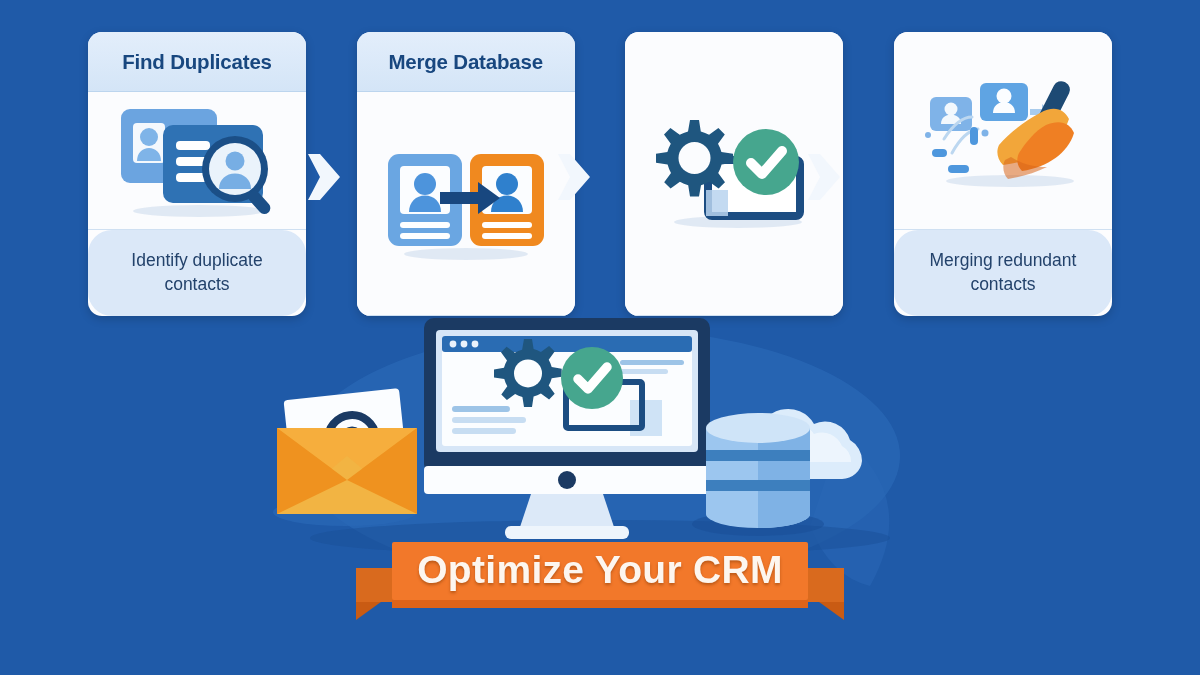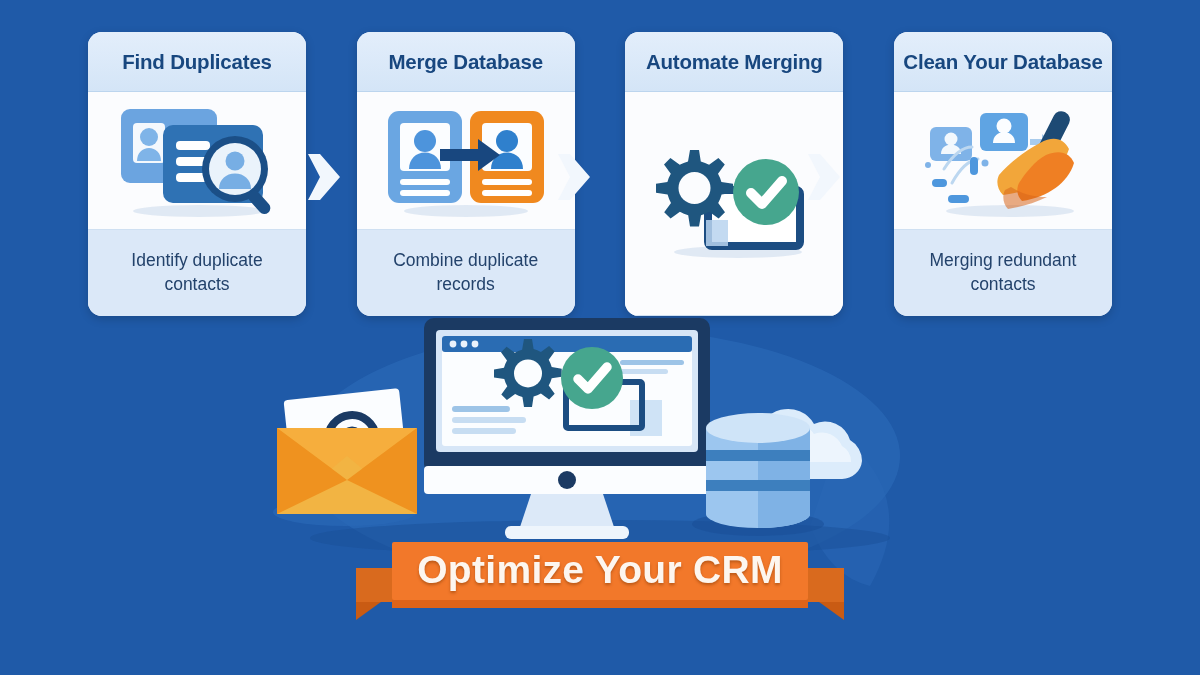--- a/index.html
+++ b/index.html
@@ -35,21 +35,21 @@
   }
   .card-body{
     flex:1 1 auto;background:#fbfcfe;
     display:flex;align-items:center;justify-content:center;
     border-bottom:1px solid #cfe0f2;position:relative;overflow:hidden;
   }
   .card-foot{
     height:86px;flex:0 0 86px;
     background:#dbe8f8;
     display:flex;align-items:center;justify-content:center;
-    padding:16px 12px;box-sizing:border-box;text-align:center;
+    padding:16px 12px;box-sizing:border-box;text-align:center;border-radius:24px;
   }
   .card-foot span{
     color:#23426b;font-size:17.5px;line-height:1.35;
   }
 
   
   .arrow{
     position:absolute;top:152px;width:34px;height:50px;
     pointer-events:none;
   }
@@ -117,47 +117,38 @@
           <rect x="18" y="91" width="50" height="6" rx="3" fill="#ffffff"></rect>
           <rect x="88" y="12" width="74" height="92" rx="11" fill="#f0891f"></rect>
           <rect x="100" y="24" width="50" height="48" rx="4" fill="#fbfdff"></rect>
           <circle cx="125" cy="42" r="11" fill="#2f80cd"></circle>
           <path d="M109 70c0-10 7-16.5 16-16.5S141 60 141 70z" fill="#2f80cd"></path>
           <rect x="100" y="80" width="50" height="6" rx="3" fill="#ffffff"></rect>
           <rect x="100" y="91" width="50" height="6" rx="3" fill="#ffffff"></rect>
           <path d="M58 50h38v-10l22 16-22 16v-10H58z" fill="#18477f"></path>
         </svg>
       </div>
-      <div class="card-foot">
-        <span>Combine duplicate records</span>
-      </div>
-    </div>
-
-    <div class="card">
-      <div class="card-head">
-        <span>Automate Merging</span>
-      </div>
+    </div>
+
+    <div class="card">
       <div class="card-body">
         <svg width="176" height="124" viewBox="0 0 176 124">
           <ellipse cx="92" cy="110" rx="64" ry="6" fill="#cfdced" opacity=".6"></ellipse>
           <rect x="62" y="48" width="92" height="56" rx="4" fill="none" stroke="#1c4d82" stroke-width="8"></rect>
           <rect x="66" y="52" width="84" height="48" fill="#ffffff"></rect>
           <rect x="60" y="78" width="22" height="26" fill="#b8d4ef" opacity=".85"></rect>
           <path d="M44 8l9 0 1.8 11.4a33 33 0 0 1 8.3 3.4l9.3-6.8 6.4 6.4-6.8 9.3a33 33 0 0 1 3.4 8.3L87 41.8v9L75.6 52.6a33 33 0 0 1-3.4 8.3l6.8 9.3-6.4 6.4-9.3-6.8a33 33 0 0 1-8.3 3.4L53 84.5h-9L42.2 73.2a33 33 0 0 1-8.3-3.4l-9.3 6.8-6.4-6.4 6.8-9.3a33 33 0 0 1-3.4-8.3L10 50.8v-9l11.4-1.8a33 33 0 0 1 3.4-8.3l-6.8-9.3 6.4-6.4 9.3 6.8a33 33 0 0 1 8.3-3.4z" fill="#1f567f"></path>
           <circle cx="48.5" cy="46" r="16" fill="#fbfcfe"></circle>
           <circle cx="120" cy="50" r="33" fill="#46a68e"></circle>
           <path d="M105 51l11 11 20-23" fill="none" stroke="#ffffff" stroke-width="10" stroke-linecap="round" stroke-linejoin="round"></path>
         </svg>
       </div>
     </div>
 
     <div class="card">
-      <div class="card-head">
-        <span>Clean Your Database</span>
-      </div>
       <div class="card-body">
         <svg width="186" height="124" viewBox="0 0 186 124">
           <ellipse cx="100" cy="112" rx="64" ry="6" fill="#cfdced" opacity=".6"></ellipse>
           <rect x="20" y="28" width="42" height="34" rx="6" fill="#7fb3e8"></rect>
           <circle cx="41" cy="40" r="6.5" fill="#f2f8fd"></circle>
           <path d="M31 55c0-6 4.5-9.5 10-9.5S51 49 51 55z" fill="#f2f8fd"></path>
           <rect x="70" y="14" width="48" height="38" rx="6" fill="#5fa4e3"></rect>
           <circle cx="94" cy="27" r="7.5" fill="#fbfdff"></circle>
           <path d="M83 44c0-7 5-11 11-11s11 4 11 11z" fill="#fbfdff"></path>
           <path d="M120 40h12v-5l9 8-9 8v-5h-12z" fill="#a8cbec"></path>

